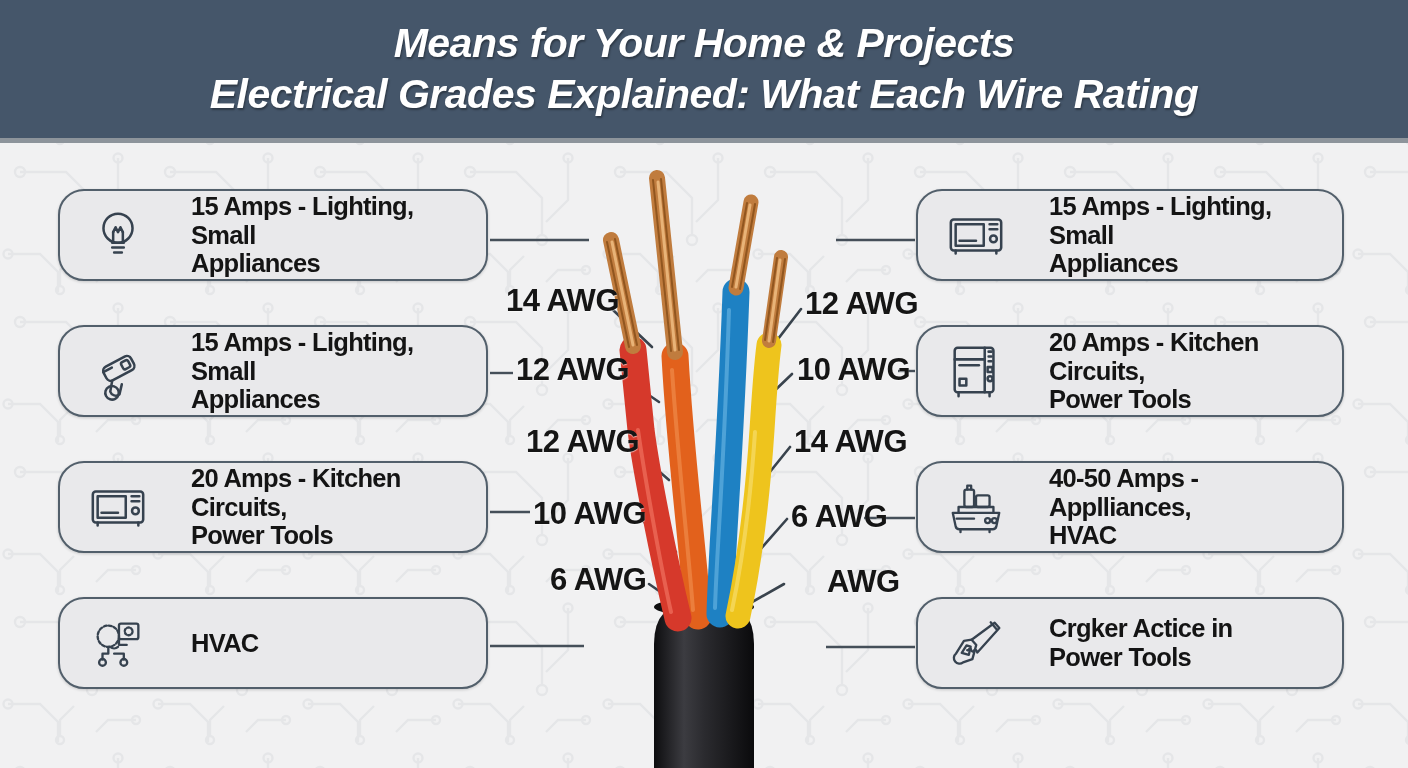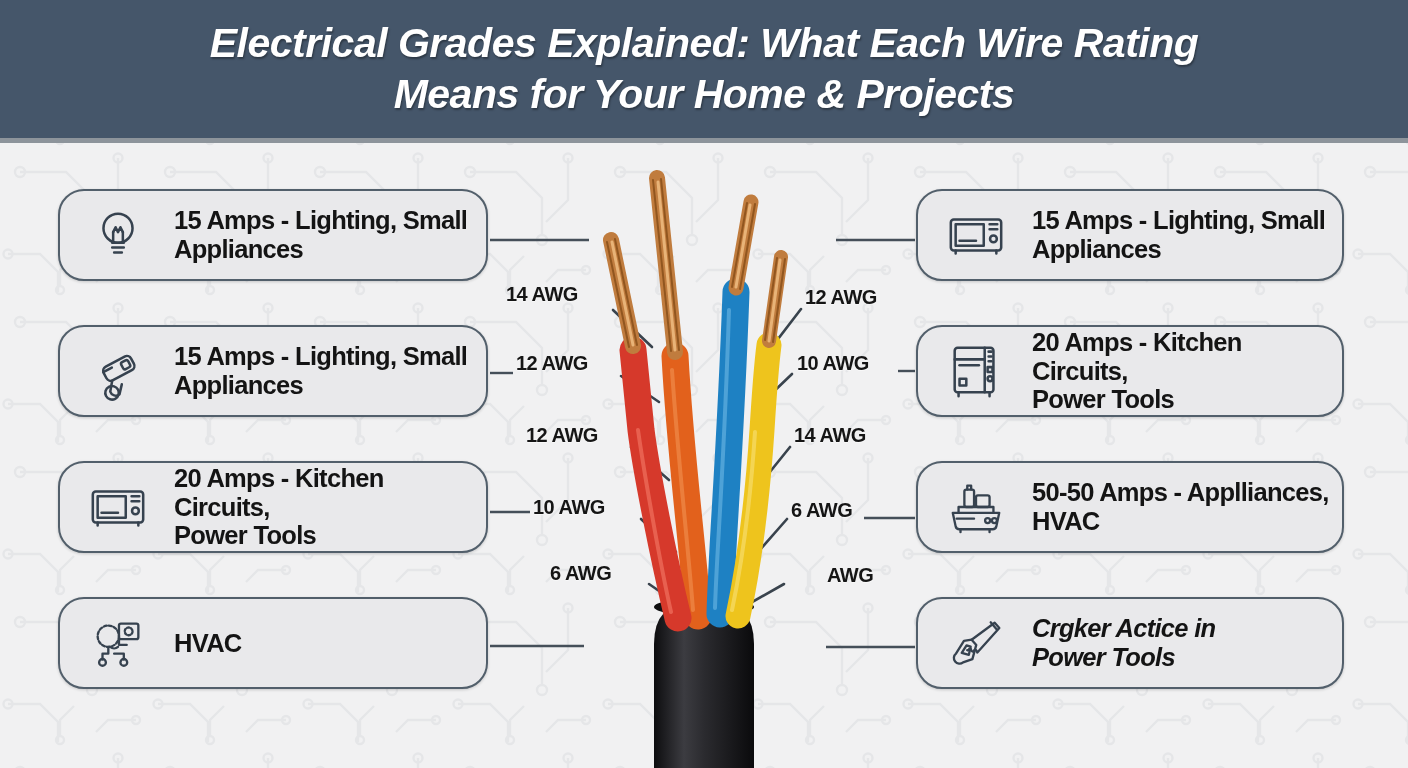--- a/index.html
+++ b/index.html
@@ -18,32 +18,32 @@
     color:#ffffff;font-weight:bold;font-style:italic;font-size:41px;
     letter-spacing:-0.5px;line-height:1.24;text-align:center;
     text-shadow:1px 2px 2px rgba(0,0,0,.35);white-space:nowrap;
   }
   
   #art{position:absolute;top:0;left:0;z-index:1;}
   
   .info-box{
     position:absolute;width:430px;height:92px;box-sizing:border-box;
     background:#e9e9eb;border:2px solid #525f6b;border-radius:26px;
-    display:flex;align-items:center;padding:0 8px 0 26px;gap:24px;
+    display:flex;align-items:center;padding:0 8px 0 26px;gap:41px;
     box-shadow:0 1px 3px rgba(0,0,0,.18);z-index:2;
   }
   .info-box .icon{flex:0 0 64px;height:64px;display:flex;align-items:center;justify-content:center;}
   .info-box .label{
     font-size:25.5px;font-weight:bold;color:#141414;line-height:1.12;
     letter-spacing:-0.7px;width:320px;
   }
   .info-box .label span{display:block;}
   
   .awg{
-    position:absolute;font-size:20px;font-weight:bold;color:#151515;
+    position:absolute;font-size:31px;font-weight:bold;color:#151515;
     letter-spacing:-0.5px;white-space:nowrap;z-index:3;
     text-shadow:0 1px 1px rgba(255,255,255,.6);
   }
 </style>
 </head>
 <body>
 
 <div id="page">
 
   <svg id="art" width="1408" height="768" viewBox="0 0 1408 768">
@@ -132,22 +132,22 @@
         <path d="M732 610 C743 558 751 492 755 432" stroke="#f7dd6b" stroke-width="4" opacity="0.7"></path>
         <path d="M769 341 L781 257" stroke="#c07c3e" stroke-width="14"></path>
         <path d="M765 340 L777 258" stroke="#91561f" stroke-width="2"></path>
         <path d="M773 342 L785 259" stroke="#91561f" stroke-width="2"></path>
         <path d="M769 341 L780 260" stroke="#e8b377" stroke-width="3"></path>
       </g>
     </g>
   </svg>
 
   <div id="header">
+    <div class="title-line">Means for Your Home &amp; Projects</div>
     <div class="title-line">Electrical Grades Explained: What Each Wire Rating</div>
-    <div class="title-line">Means for Your Home &amp; Projects</div>
   </div>
 
   <div class="info-box" style="left:58px;top:189px;">
     <div class="icon">
       <svg width="62" height="62" viewBox="0 0 64 64" fill="none" stroke="#36424f" stroke-width="2.6" stroke-linecap="round" stroke-linejoin="round">
         <circle cx="32" cy="25" r="15"></circle>
         <path d="M27 29 l2.5 -5 2.5 5 2.5 -5 2.5 5"></path>
         <path d="M27 29 v9 M37 29 v9"></path>
         <path d="M26 40 h12 M26 45 h12 M28 50 h8"></path>
       </svg>
@@ -256,26 +256,26 @@
         <rect x="20" y="14" width="10" height="18" rx="2"></rect>
         <rect x="32" y="20" width="14" height="12" rx="2"></rect>
         <path d="M23 14 v-4 h4 v4"></path>
         <path d="M12 44 h18"></path>
         <circle cx="44" cy="46" r="2.6"></circle>
         <circle cx="51" cy="46" r="2.6"></circle>
         <path d="M16 55 v3 M46 55 v3"></path>
       </svg>
     </div>
     <div class="label">
-      <span>50-50 Amps - Applliances,</span>
+      <span>40-50 Amps - Applliances,</span>
       <span>HVAC</span>
     </div>
   </div>
 
-  <div class="info-box" style="left:916px;top:597px;width:428px;font-style:italic;">
+  <div class="info-box" style="left:916px;top:597px;width:428px;">
     <div class="icon">
       <svg width="62" height="62" viewBox="0 0 64 64" fill="none" stroke="#36424f" stroke-width="2.4" stroke-linecap="round" stroke-linejoin="round">
         <g transform="rotate(-8 32 32)">
           <path d="M10 40 l10 -12 h8 l4 6 -6 14 -10 2 a5 5 0 0 1 -6 -10 Z"></path>
           <path d="M16 40 l6 -7 4 2 -3 8 Z"></path>
           <path d="M28 28 L54 14 l4 6 -26 22 c-1 -2 0 -3 -2 -3 s-1 2 -3 1 0 -3 -2 -3 -1 2 -3 1"></path>
           <path d="M50 13 l5 8"></path>
         </g>
       </svg>
     </div>

